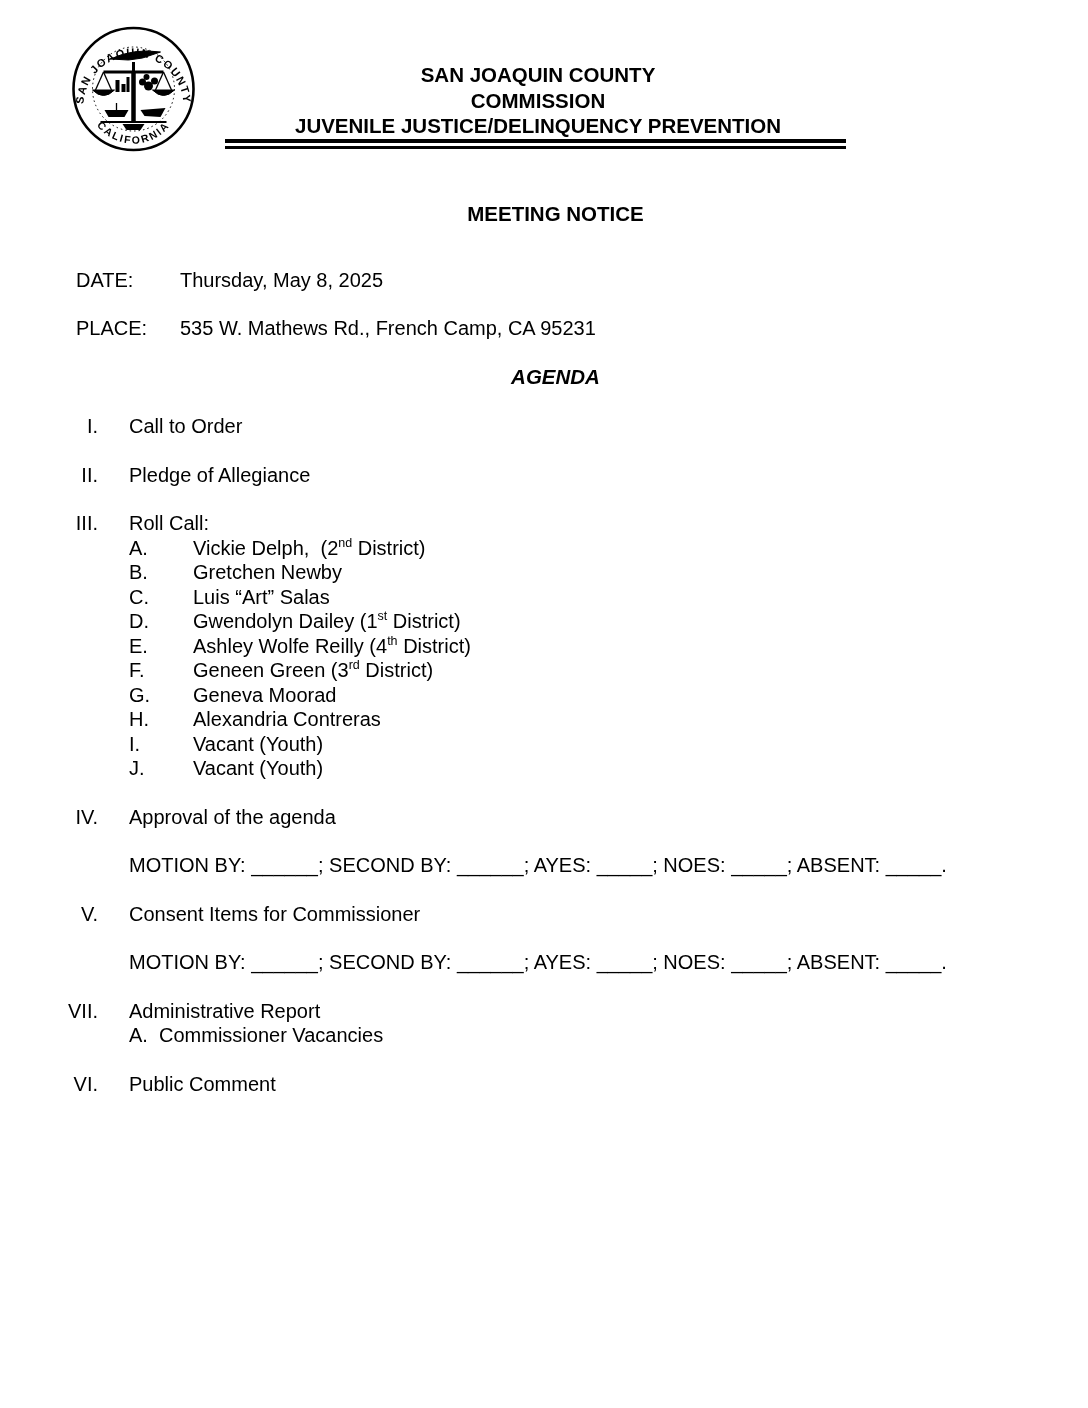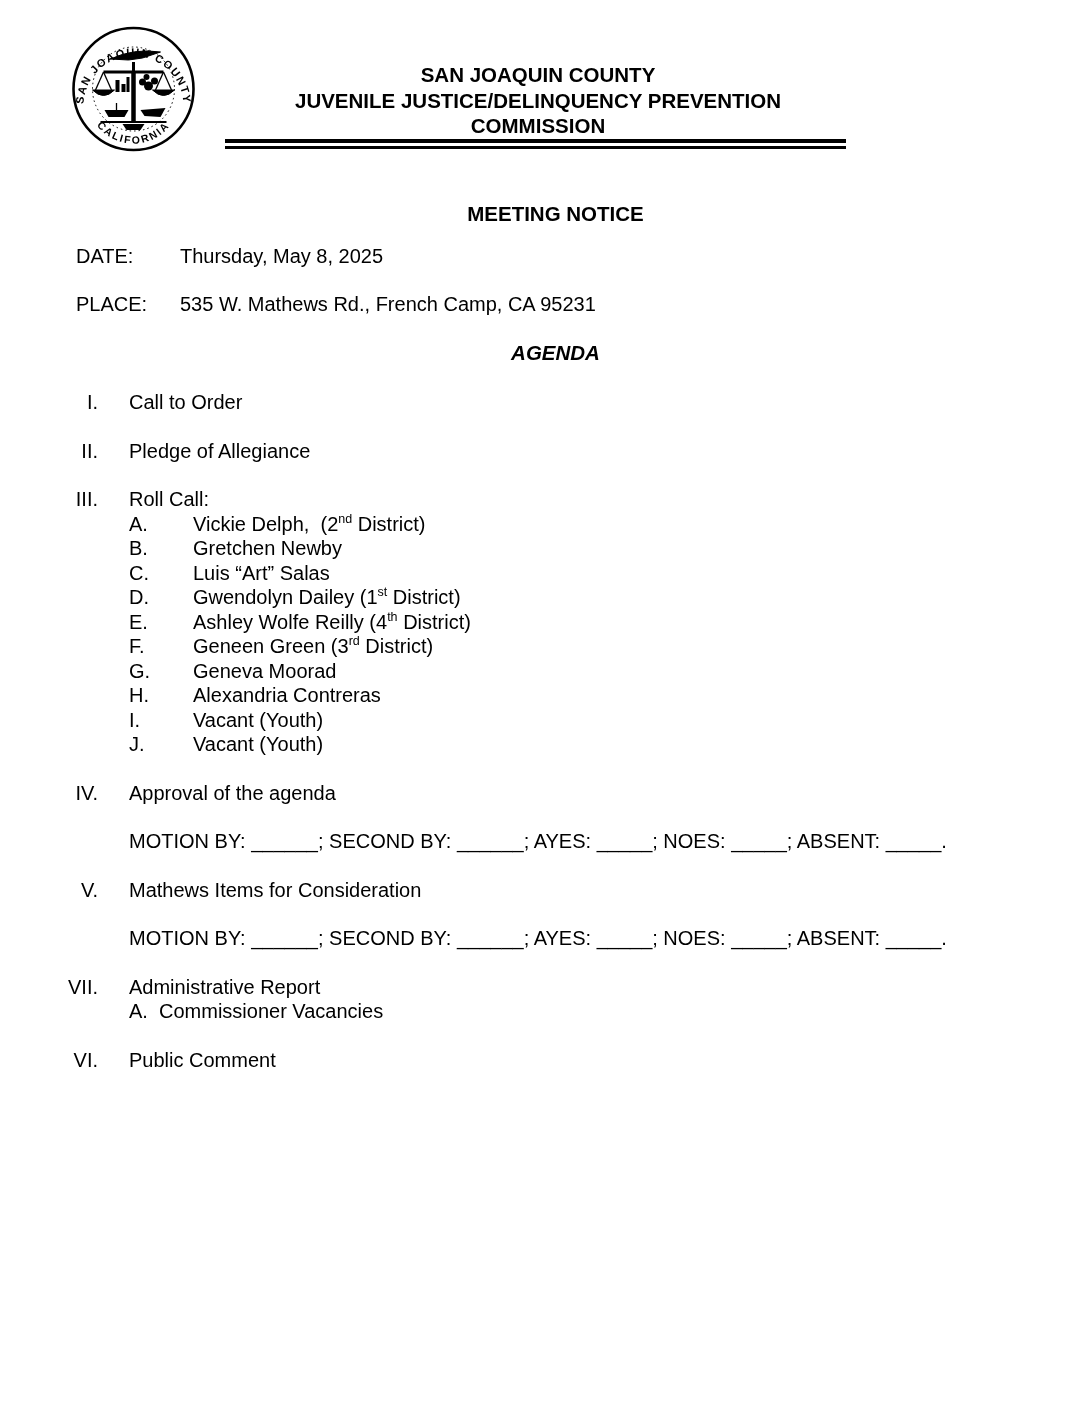--- a/index.html
+++ b/index.html
@@ -18,21 +18,21 @@
   .title-block{
     position:absolute;left:228px;top:62px;width:620px;
     text-align:center;font-weight:700;font-size:20.5px;line-height:25.5px;
   }
   .rule{
     position:absolute;left:225px;top:139px;width:621px;height:3px;
     border-top:4px solid #000;border-bottom:3px solid #000;
   }
   .doc-body{position:absolute;left:63px;top:202px;width:985px;}
   .h-bold{font-weight:700;font-size:20.5px;text-align:center;}
-  .fields{margin-top:17px;padding-left:13px;}
+  .fields{margin-top:41px;padding-left:13px;}
   .field-row{display:flex;margin-bottom:24px;}
   .field-label{width:104px;flex:none;}
   .agenda-head{font-style:italic;}
   .agenda-item{display:flex;margin-top:24px;}
   .agenda-item.first{margin-top:25px;}
   .num{flex:none;width:35px;text-align:right;}
   .content{margin-left:31px;}
   .roll-row{display:flex;}
   .roll-letter{flex:none;width:64px;}
   .pre-space{white-space:pre-wrap;}
@@ -80,22 +80,22 @@
       <path d="M34,84 L58,84 L54,91 L38,91 Z" stroke-width="0"></path>
       <line x1="46" y1="77" x2="46" y2="84" stroke-width="1.3"></line>
       <path d="M70,84 L95,82 L90,91 L74,90 Z" stroke-width="0"></path>
       <line x1="30" y1="96" x2="96" y2="96" stroke-width="2"></line>
       <path d="M52,98 L74,98 L70,104 L56,104 Z" stroke-width="0"></path>
     </g>
   </svg>
 
   <div class="title-block">
     <div>SAN JOAQUIN COUNTY</div>
+    <div>COMMISSION</div>
     <div>JUVENILE JUSTICE/DELINQUENCY PREVENTION</div>
-    <div>COMMISSION</div>
   </div>
 
   <div class="rule"></div>
 
   <div class="doc-body">
 
     <div class="h-bold">MEETING NOTICE</div>
 
     <div class="fields">
       <div class="field-row">
@@ -171,21 +171,21 @@
       <span class="num">IV.</span>
       <div class="content">
         <div>Approval of the agenda</div>
         <div class="motion">MOTION BY: ______; SECOND BY: ______; AYES: _____; NOES: _____; ABSENT: _____.</div>
       </div>
     </div>
 
     <div class="agenda-item">
       <span class="num">V.</span>
       <div class="content">
-        <div>Mathews Items for Consideration</div>
+        <div>Consent Items for Commissioner</div>
         <div class="motion">MOTION BY: ______; SECOND BY: ______; AYES: _____; NOES: _____; ABSENT: _____.</div>
       </div>
     </div>
 
     <div class="agenda-item">
       <span class="num">VII.</span>
       <div class="content">
         <div>Administrative Report</div>
         <div class="pre-space">A.  Commissioner Vacancies</div>
       </div>

